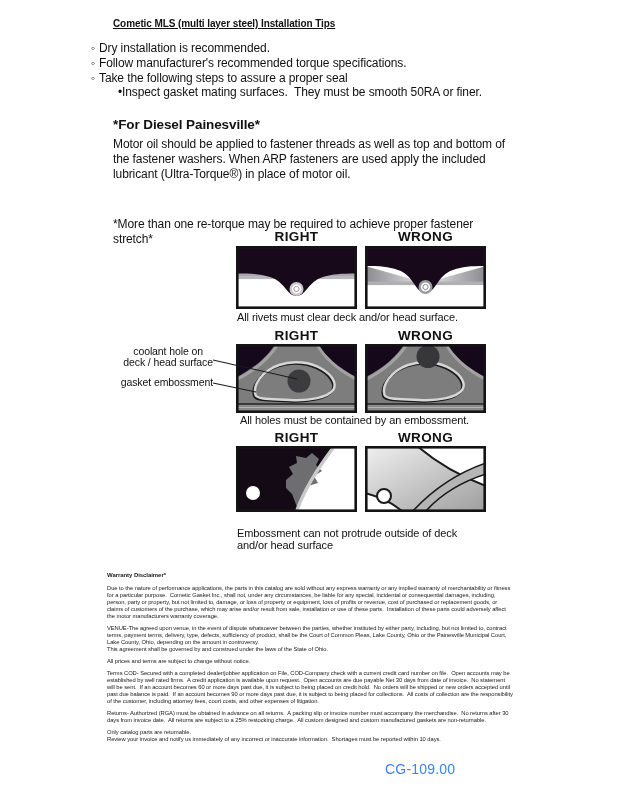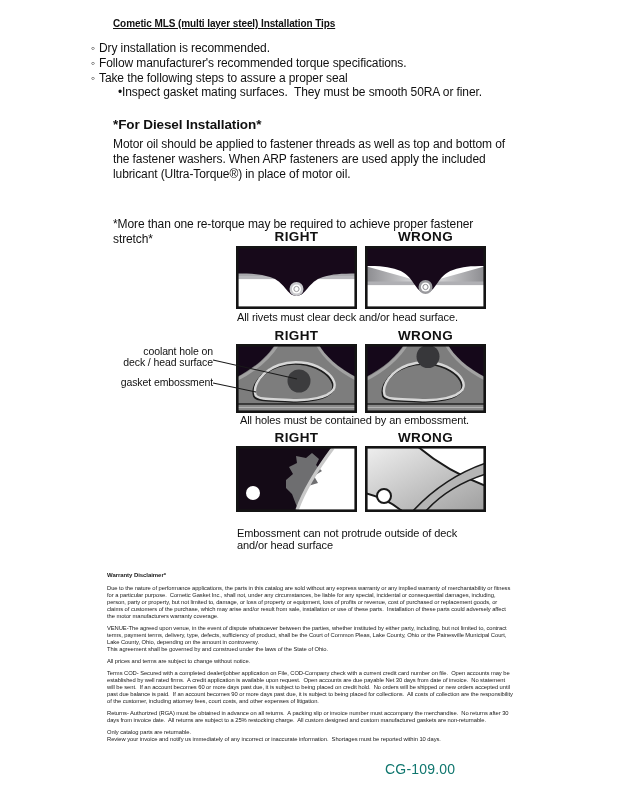--- a/index.html
+++ b/index.html
@@ -25,47 +25,47 @@
   .r1{top:229px;} .r2{top:328px;} .r3{top:430px;}
 
   .panel{width:121px;display:block;}
   .pr1{top:246px;height:63px;} .pr2{top:344px;height:69px;} .pr3{top:446px;height:66px;}
   .c1{left:236px;} .c2{left:365px;}
 
   .caption{font-size:11px;letter-spacing:-0.1px;line-height:11.5px;white-space:pre-wrap;}
   .cap1{left:237px;top:312px;} .cap2{left:240px;top:415px;}
   .cap3{left:237px;top:528px;width:222px;}
 
-  .sidelbl{font-size:10.5px;letter-spacing:-0.1px;text-align:right;line-height:11px;right:405px;}
+  .sidelbl{font-size:10.5px;letter-spacing:-0.1px;text-align:center;line-height:11px;right:405px;}
   .lblA{top:346px;} .lblB{top:377px;}
 
   .leaders{left:205px;top:350px;width:100px;height:50px;pointer-events:none;z-index:5;}
 
   .legal{left:107px;top:572px;width:406px;font-size:5.8px;line-height:7px;
          letter-spacing:-0.06px;color:#1a1a1a;}
   .legal .lh{font-weight:bold;font-size:6px;margin:0 0 6px 0;}
   .legal p{margin:0 0 5px 0;white-space:pre-wrap;}
 
-  .doccode{left:385px;top:761px;font-size:14px;letter-spacing:0.2px;color:#0f766e;}
+  .doccode{left:385px;top:761px;font-size:14px;letter-spacing:0.2px;color:#3b82f6;}
 </style>
 </head>
 <body>
 
 <div class="page">
 
   <div class="abs title">Cometic MLS (multi layer steel) Installation Tips</div>
 
   <div class="abs tips">
     <div class="tip l1"><span class="b">◦</span><span>Dry installation is recommended.</span></div>
     <div class="tip l1"><span class="b">◦</span><span>Follow manufacturer's recommended torque specifications.</span></div>
     <div class="tip l1"><span class="b">◦</span><span>Take the following steps to assure a proper seal</span></div>
     <div class="tip l2"><span class="b">•</span><span>Inspect gasket mating surfaces.  They must be smooth 50RA or finer.</span></div>
   </div>
 
-  <div class="abs diesel-h">*For Diesel Installation*</div>
+  <div class="abs diesel-h">*For Diesel Painesville*</div>
   <div class="abs bodypar p1">Motor oil should be applied to fastener threads as well as top and bottom of the fastener washers. When ARP fasteners are used apply the included lubricant (Ultra-Torque®) in place of motor oil.</div>
   <div class="abs bodypar p3">*More than one re-torque may be required to achieve proper fastener stretch*</div>
 
   <div class="abs rw c1 r1">RIGHT</div>
   <div class="abs rw c2 r1">WRONG</div>
 
   <svg class="abs panel pr1 c1" viewBox="0 0 121 63">
     <rect x="0" y="0" width="121" height="63" fill="#ffffff"></rect>
     <rect x="0" y="29.5" width="121" height="3.6" fill="#b9b9bd"></rect>
     <polygon points="2,23 36,30 2,30" fill="#a9a9ad"></polygon>

